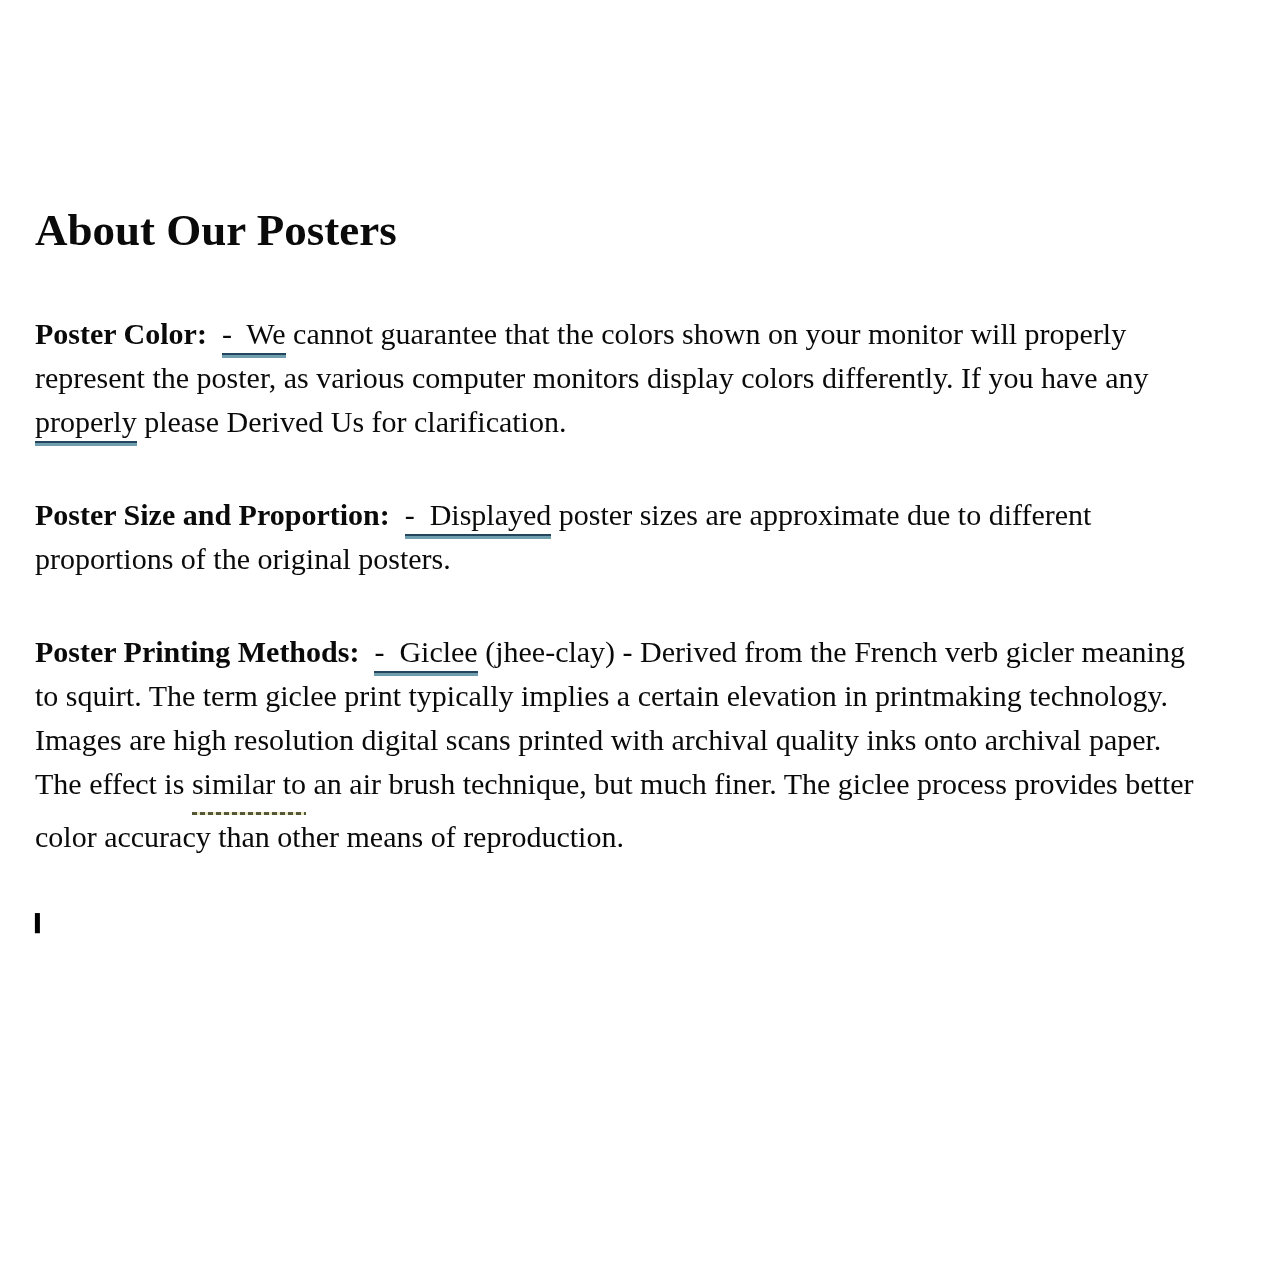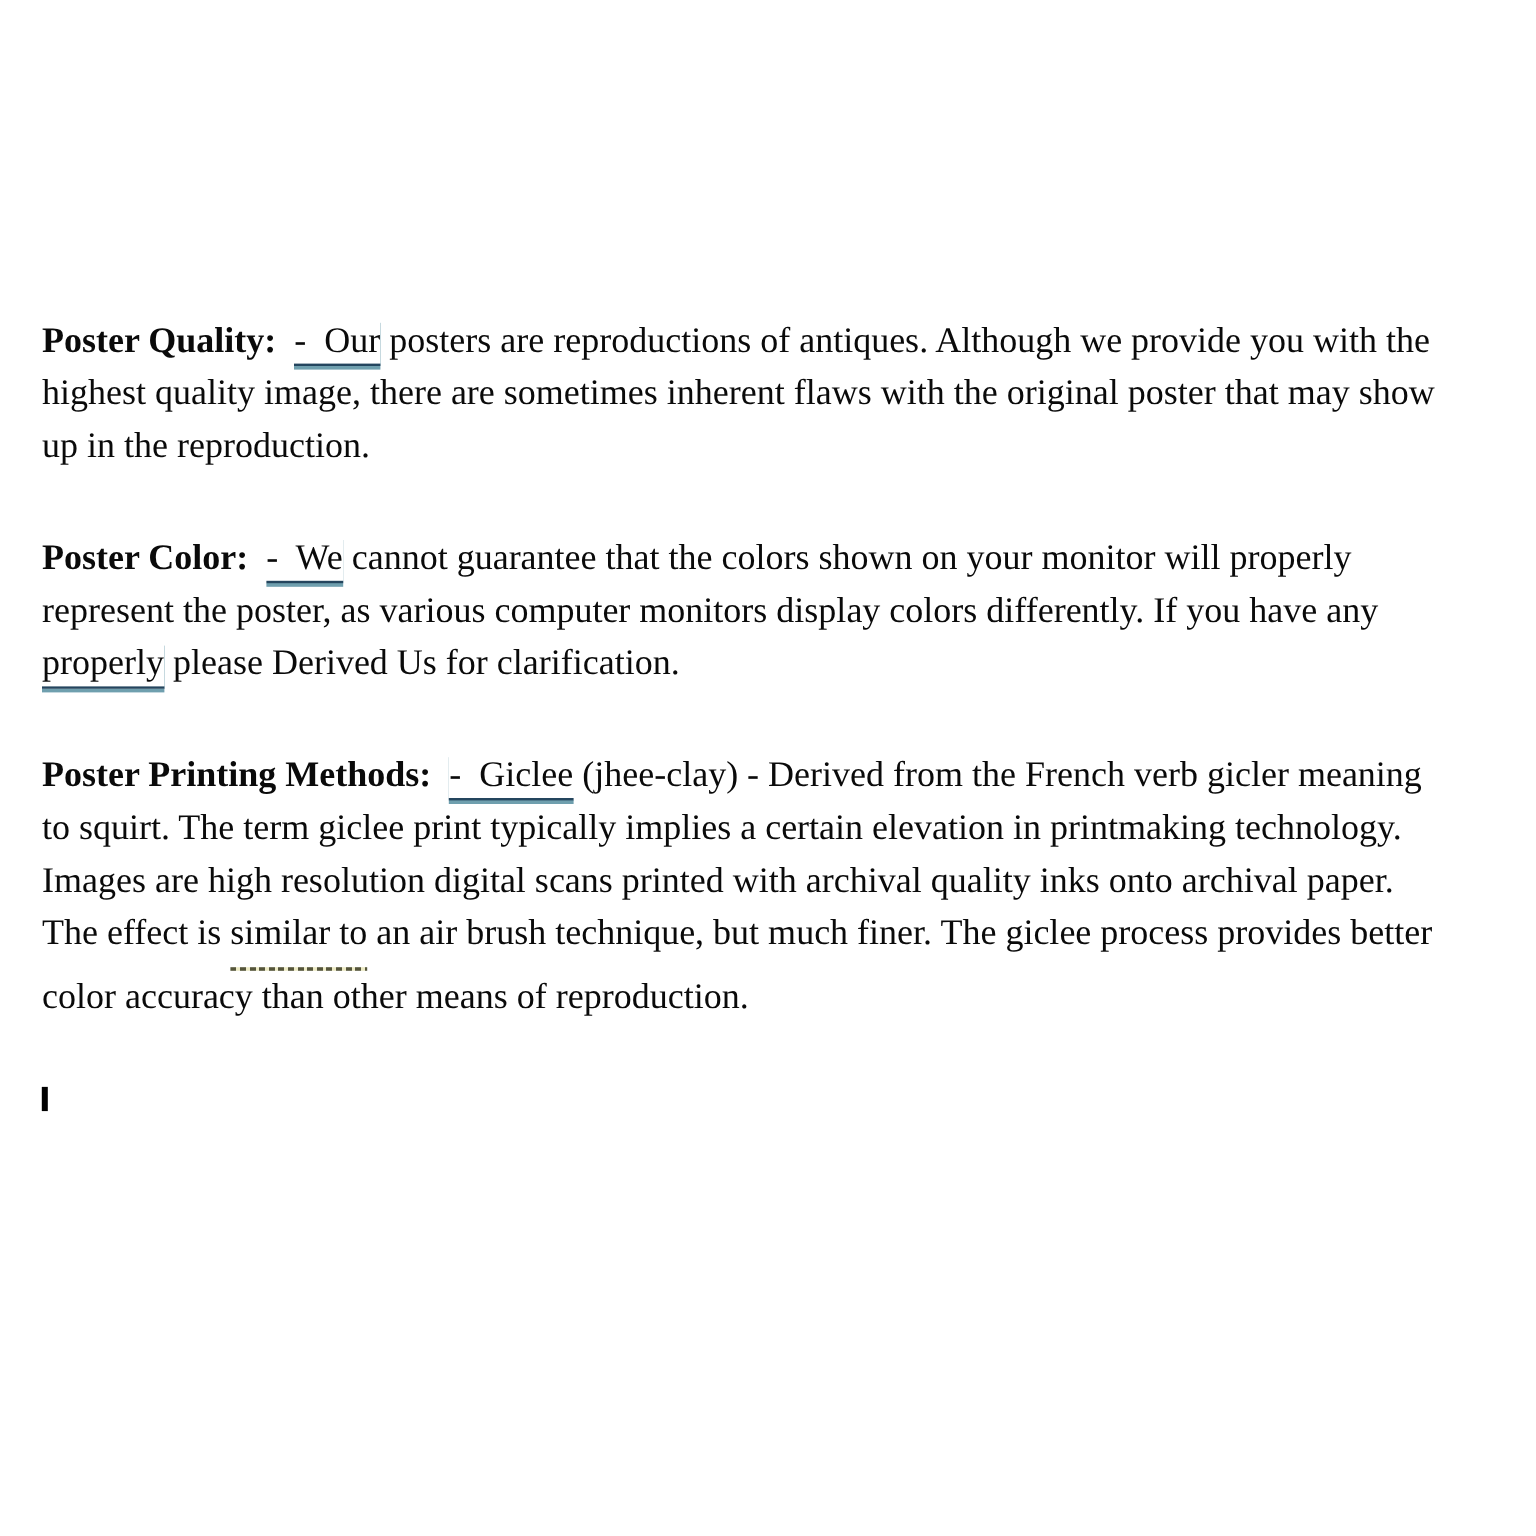--- a/index.html
+++ b/index.html
@@ -58,22 +58,23 @@
     font-family:"DejaVu Sans",sans-serif;
     font-size:17px;
     line-height:17px;
     color:#000000;
   }
 </style>
 </head>
 <body>
 
 <div class="page">
+  <h1 class="title">About Our Posters</h1>
 
-  <p class="para"><b class="h">Poster Quality:</b><span class="dlink">-  Our</span><span> posters are reproductions of antiques. Although we provide you with the highest quality image, there are sometimes inherent flaws with the original poster that may show up in the reproduction.</span></p>
 
   <p class="para"><b class="h">Poster Color:</b><span class="dlink">-  We</span><span> cannot guarantee that the colors shown on your monitor will properly represent the poster, as various computer monitors display colors differently. If you have any </span><span class="dlink">properly</span><span> please Derived Us for clarification.</span></p>
 
+  <p class="para"><b class="h">Poster Size and Proportion:</b><span class="dlink">-  Displayed</span><span> poster sizes are approximate due to different proportions of the original posters.</span></p>
 
   <p class="para"><b class="h">Poster Printing Methods:</b><span class="dlink">-  Giclee</span><span> (</span><span class="misspell">jhee</span><span>-clay) - Derived from the French verb </span><span class="misspell">gicler</span><span> meaning to squirt. The term giclee print typically implies a certain elevation in printmaking technology. Images are high resolution digital scans printed with archival quality inks onto archival paper. The effect is </span><span class="grammar">similar to</span><span> an air brush technique, but much finer. The giclee process provides better color accuracy than other means of reproduction.</span></p>
 
   <span class="cursor-mark">▍</span>
 </div>
 
 </body></html>

